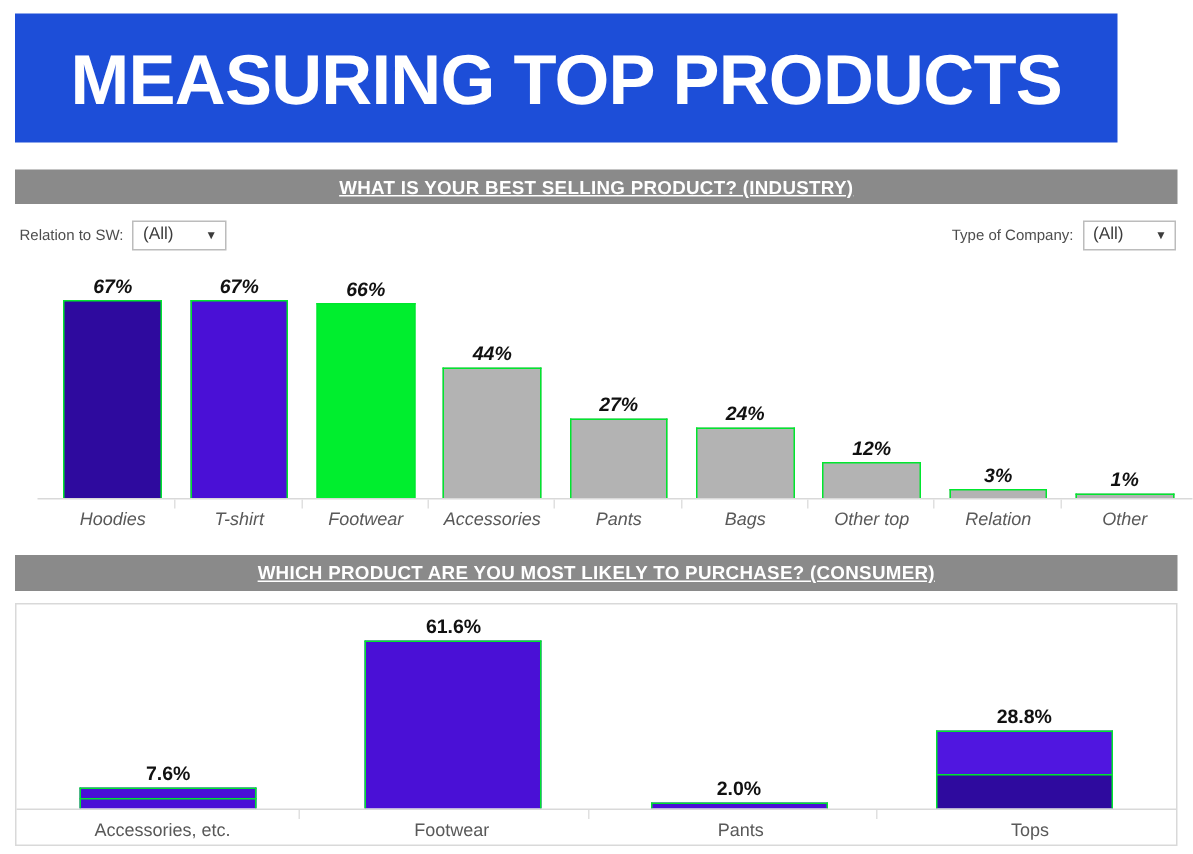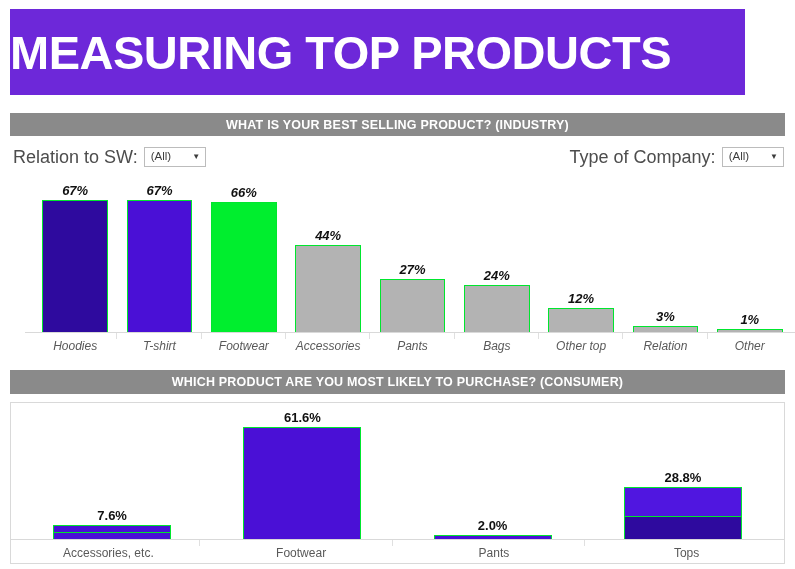--- a/index.html
+++ b/index.html
@@ -16,24 +16,24 @@
     position: relative;
   }
 
   
   .title-banner {
     position: absolute;
     left: 10px;
     top: 9px;
     width: 735px;
     height: 86px;
-    background: #6d28d9;
-    display: flex;
-    align-items: center;
-    justify-content: flex-start;
+    background: #1d4ed8;
+    display: flex;
+    align-items: center;
+    justify-content: center;
   }
   .title-banner .title-text {
     color: #ffffff;
     font-size: 47px;
     font-weight: bold;
     letter-spacing: -0.5px;
     line-height: 1;
     white-space: nowrap;
     font-family: "Liberation Sans", sans-serif;
   }
@@ -45,20 +45,21 @@
     display: flex;
     align-items: center;
     justify-content: center;
   }
   .section-bar .section-text {
     color: #ffffff;
     font-size: 12.5px;
     font-weight: bold;
     letter-spacing: 0.2px;
     white-space: nowrap;
+    text-decoration: underline;
   }
   #section-bar-industry {
     left: 10px;
     top: 113px;
     width: 775px;
     height: 23px;
   }
   #section-bar-consumer {
     left: 10px;
     top: 370px;
@@ -76,21 +77,21 @@
   }
   .filter-group {
     position: absolute;
     display: flex;
     align-items: center;
     height: 26px;
   }
   #filter-relation { left: 13px; }
   #filter-company  { right: 11px; }
   .filter-label {
-    font-size: 18px;
+    font-size: 10px;
     color: #4d4d4d;
     margin-right: 6px;
     white-space: nowrap;
   }
   .filter-dropdown {
     border: 1px solid #bcbcbc;
     background: #ffffff;
     height: 20px;
     min-width: 44px;
     padding: 0 5px 0 6px;

